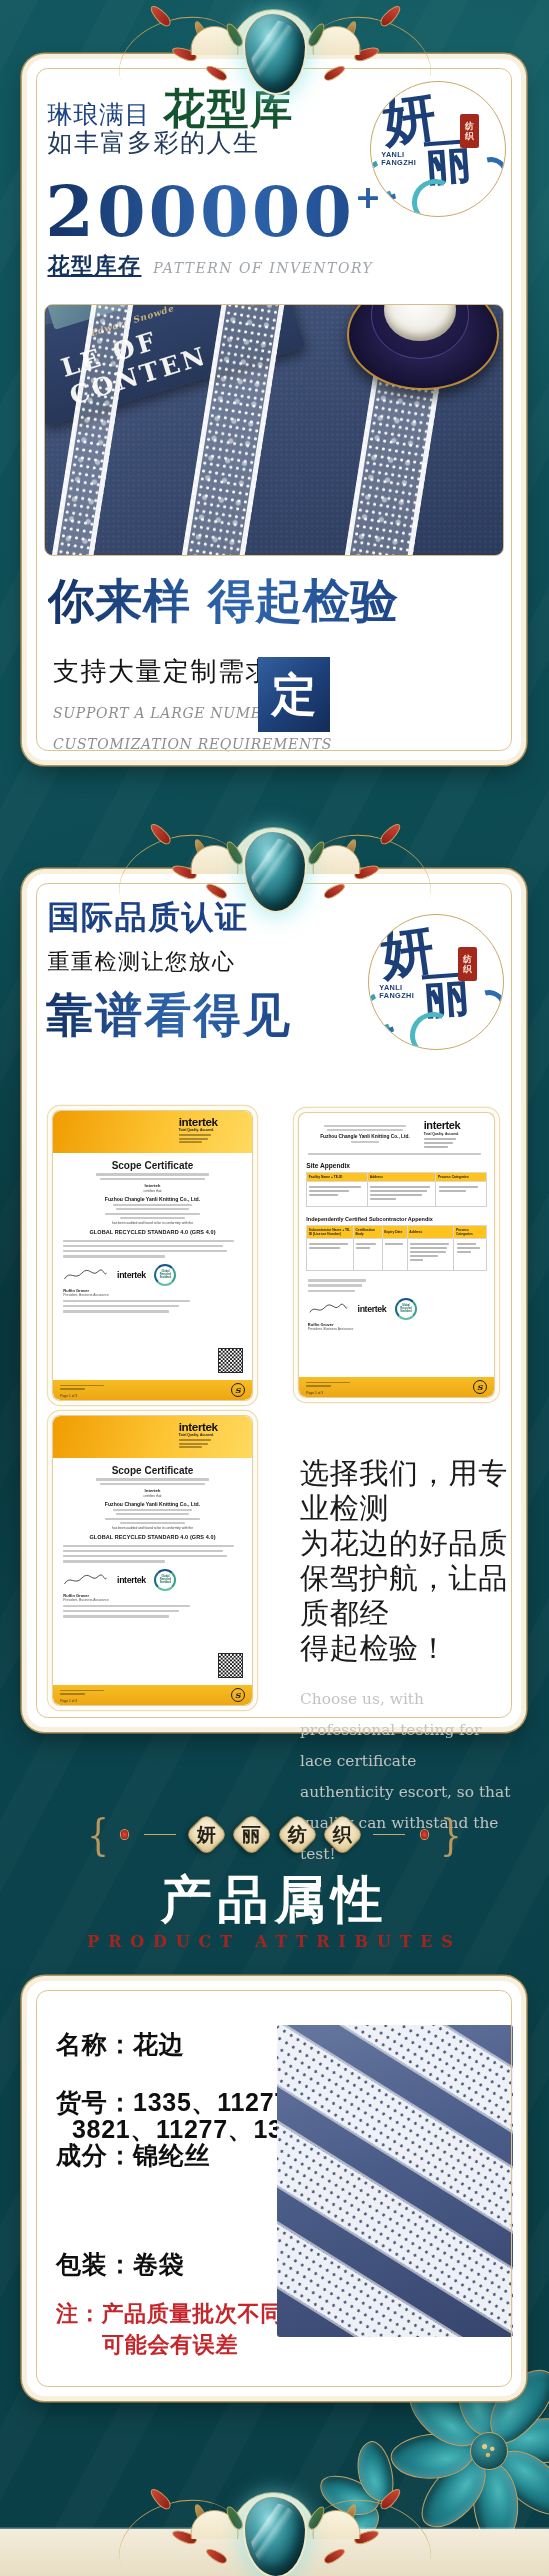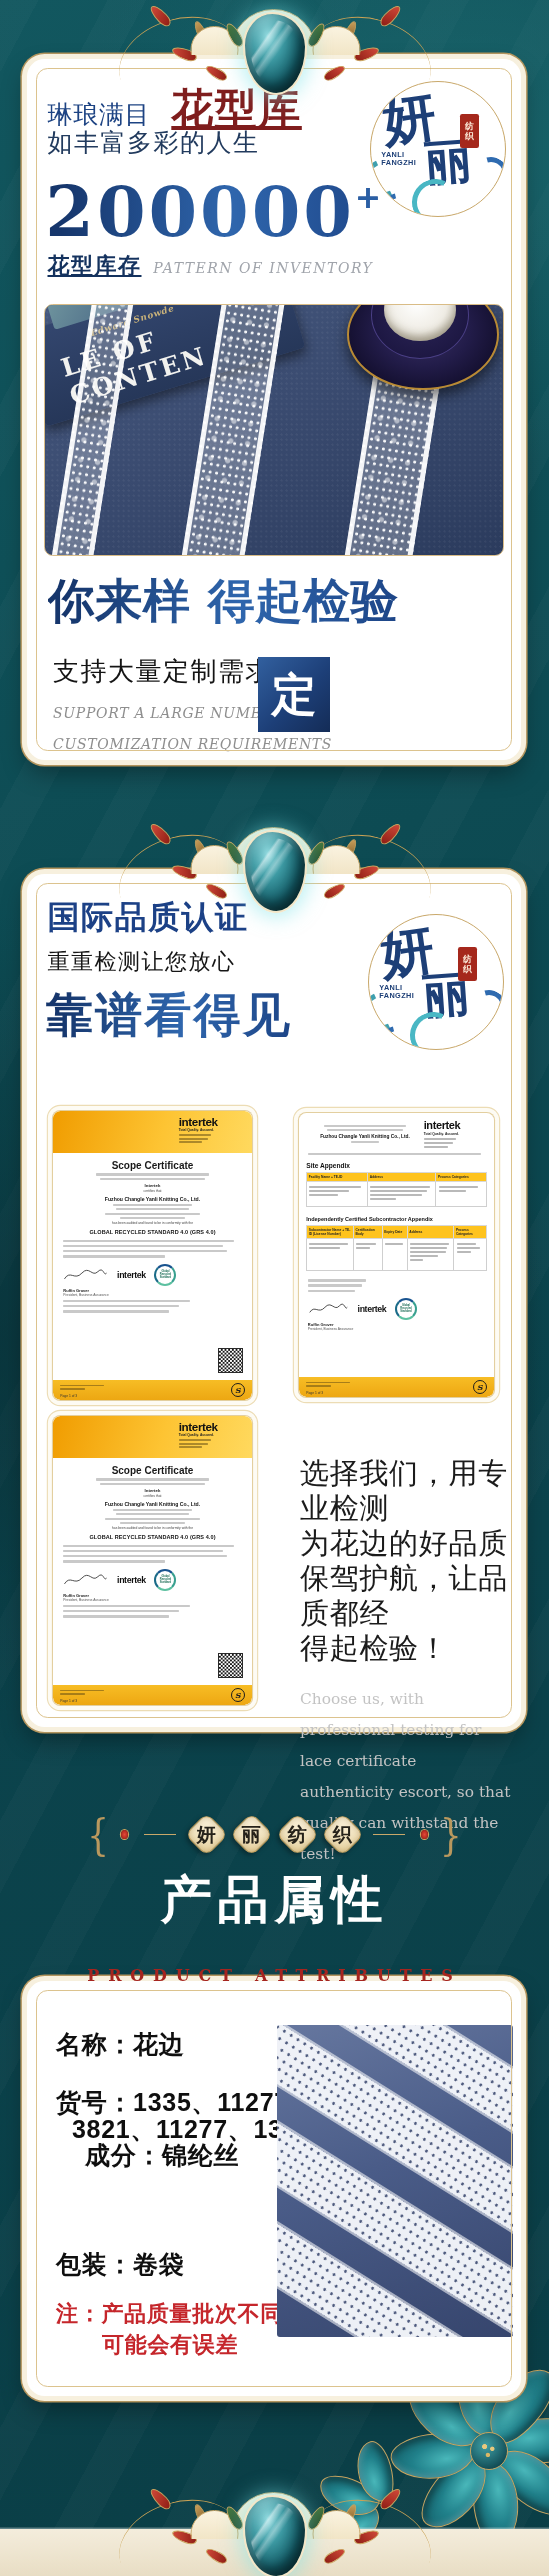--- a/index.html
+++ b/index.html
@@ -60,21 +60,21 @@
   .lg-en { position:absolute; left:10.3px; top:69px; color:#1d3f77; font:700 7.3px "Liberation Sans",sans-serif; letter-spacing:0.4px; line-height:8px; }
   .lg-wave { position:absolute; border-radius:50%; border:5.1px solid #3e9fae; border-top-color:transparent; border-left-color:transparent; }
   .w1 { left:-5.9px; bottom:19px; width:38px; height:38px; transform:rotate(110deg); }
   .w2 { right:-2.9px; bottom:25px; width:34px; height:34px; transform:rotate(-150deg); border-color:#2f6bb0; border-top-color:transparent; border-right-color:transparent; }
   .w3 { left:41px; bottom:-10.3px; width:47px; height:47px; transform:rotate(160deg); border-color:#49b7c4; border-top-color:transparent; border-left-color:transparent; }
   .w4 { left:13px; bottom:-5.9px; width:29px; height:29px; transform:rotate(120deg); border-color:#2f6bb0; border-top-color:transparent; border-left-color:transparent; }
 
   
   .s1-titlerow { position:absolute; left:20.5px; top:22px; display:flex; align-items:baseline; }
   .s1-pre { font-size:25px; font-weight:500; color:#1d4383; letter-spacing:0.7px; }
-  .s1-main { font-size:42px; font-weight:800; color:#7f1d1d; margin-left:21px; letter-spacing:1.5px;text-decoration:underline; }
+  .s1-main { font-size:42px; font-weight:800; color:#14532d; margin-left:13px; letter-spacing:1.5px; }
   .s1-sub { position:absolute; left:20.5px; top:67px; font-size:25px; color:#223b5e; letter-spacing:1.5px; }
   .bignum { position:absolute; left:18.3px; top:111px; font-family:"DejaVu Serif",serif; font-weight:700; font-size:70px; letter-spacing:2.9px; }
   .bignum sup { font-size:31px; vertical-align:28px; color:#2a5fa5; -webkit-text-fill-color:#2a5fa5; }
   .statrow { position:absolute; left:20.5px; top:192px; display:flex; align-items:baseline; }
   .stat-cn { font-family:"DejaVu Serif",serif; font-weight:700; font-size:22px; color:#14325e; letter-spacing:1.5px;text-decoration:underline; }
   .stat-en { font-family:"DejaVu Serif",serif; font-style:italic; font-size:14px; color:#a0a4ab; letter-spacing:1.5px; margin-left:11.7px; }
   .photo { position:absolute; left:17px; top:245px; width:460px; height:252px; border-radius:8.8px; border:1.5px solid #d9bc86; overflow:hidden;
     background:radial-gradient(2.6px 2.6px at 2.2px 2.2px, rgba(255,255,255,.05) 40%, transparent 45%) 0 0/5.1px 5.1px,
       linear-gradient(155deg,#46597f 0%, #3a4b70 45%, #2b3b5d 100%); }
   .book { position:absolute; left:-19px; top:-13px; width:271px; height:97px; transform:rotate(-17deg);
@@ -165,26 +165,26 @@
   .brace { color:#b9985e; font:400 34px "DejaVu Serif",serif; transform:scaleY(1.25); margin:0 2.9px; }
   .bdot { width:7.3px; height:9.5px; background:radial-gradient(#e04a38,#9c1410); border-radius:50%; box-shadow:0 0 0 1.1px #caa55f; margin:0 8.8px; }
   .bdash { width:32px; height:1.5px; background:#c9a86a; margin:0 7.3px; }
   .bchar { width:31px; height:31px; transform:rotate(45deg); border-radius:8.8px; margin:0 7.3px;
     background:linear-gradient(135deg,#fdf6e3,#e7d2a0); border:1.5px solid #c5a05d;
     box-shadow:inset 0 0 6.6px rgba(150,110,35,.4), 0 2.9px 5.1px rgba(0,0,0,.35); display:flex; align-items:center; justify-content:center; }
   .bchar span { transform:rotate(-45deg); font:700 19px "DejaVu Serif",serif; color:#26221a; }
   .attr-title { position:absolute; left:0; top:1866px; width:549px; text-align:center; color:#fff;
     font:700 51px "DejaVu Serif",serif; letter-spacing:5.9px; z-index:12; }
   .attr-title-en { position:absolute; left:0; top:1932px; width:549px; text-align:center; color:#a6241f;
-    font:700 16px "DejaVu Serif",serif; letter-spacing:8.8px; z-index:13;margin-top:34px; }
+    font:700 16px "DejaVu Serif",serif; letter-spacing:8.8px; z-index:13; }
 
   
   .attr-line { position:absolute; left:29px; font-weight:700; font-size:25px; color:#0f0f0f; letter-spacing:0.7px; white-space:nowrap; }
   .attr-line .lab { font-weight:700; }
-  .a-r1{top:47px;} .a-r2{top:105px;} .a-r3{top:132px; left:45px;} .a-r4{top:158px;margin-left:29px;} .a-r5{top:214px;} .a-r6{top:267px;}
+  .a-r1{top:47px;} .a-r2{top:105px;} .a-r3{top:132px; left:45px;} .a-r4{top:158px;} .a-r5{top:214px;} .a-r6{top:267px;}
   .note { position:absolute; font-weight:700; font-size:22px; color:#c5262b; letter-spacing:0.7px; white-space:nowrap; }
   .n1 { left:29px; top:318px; } .n2 { left:75px; top:349px; }
   .lace-art { position:absolute; left:250px; top:44px; width:236px; height:312px; border-radius:2.9px; overflow:hidden;
     background:linear-gradient(160deg,#66779f 0%, #4a5c88 45%, #36456d 100%); }
   .lband { position:absolute; left:-66px; width:410px; height:53px; transform:rotate(32deg);
     background-color:rgba(245,247,251,.96);
     background-image:radial-gradient(circle, rgba(52,66,106,.85) 1.2px, transparent 1.8px);
     background-size:8px 8.8px; box-shadow:0 0 0 2.2px rgba(255,255,255,.55); }
   .lb1{top:-11.7px;} .lb2{top:88px;} .lb3{top:189px;} .lb4{top:290px;}
 

